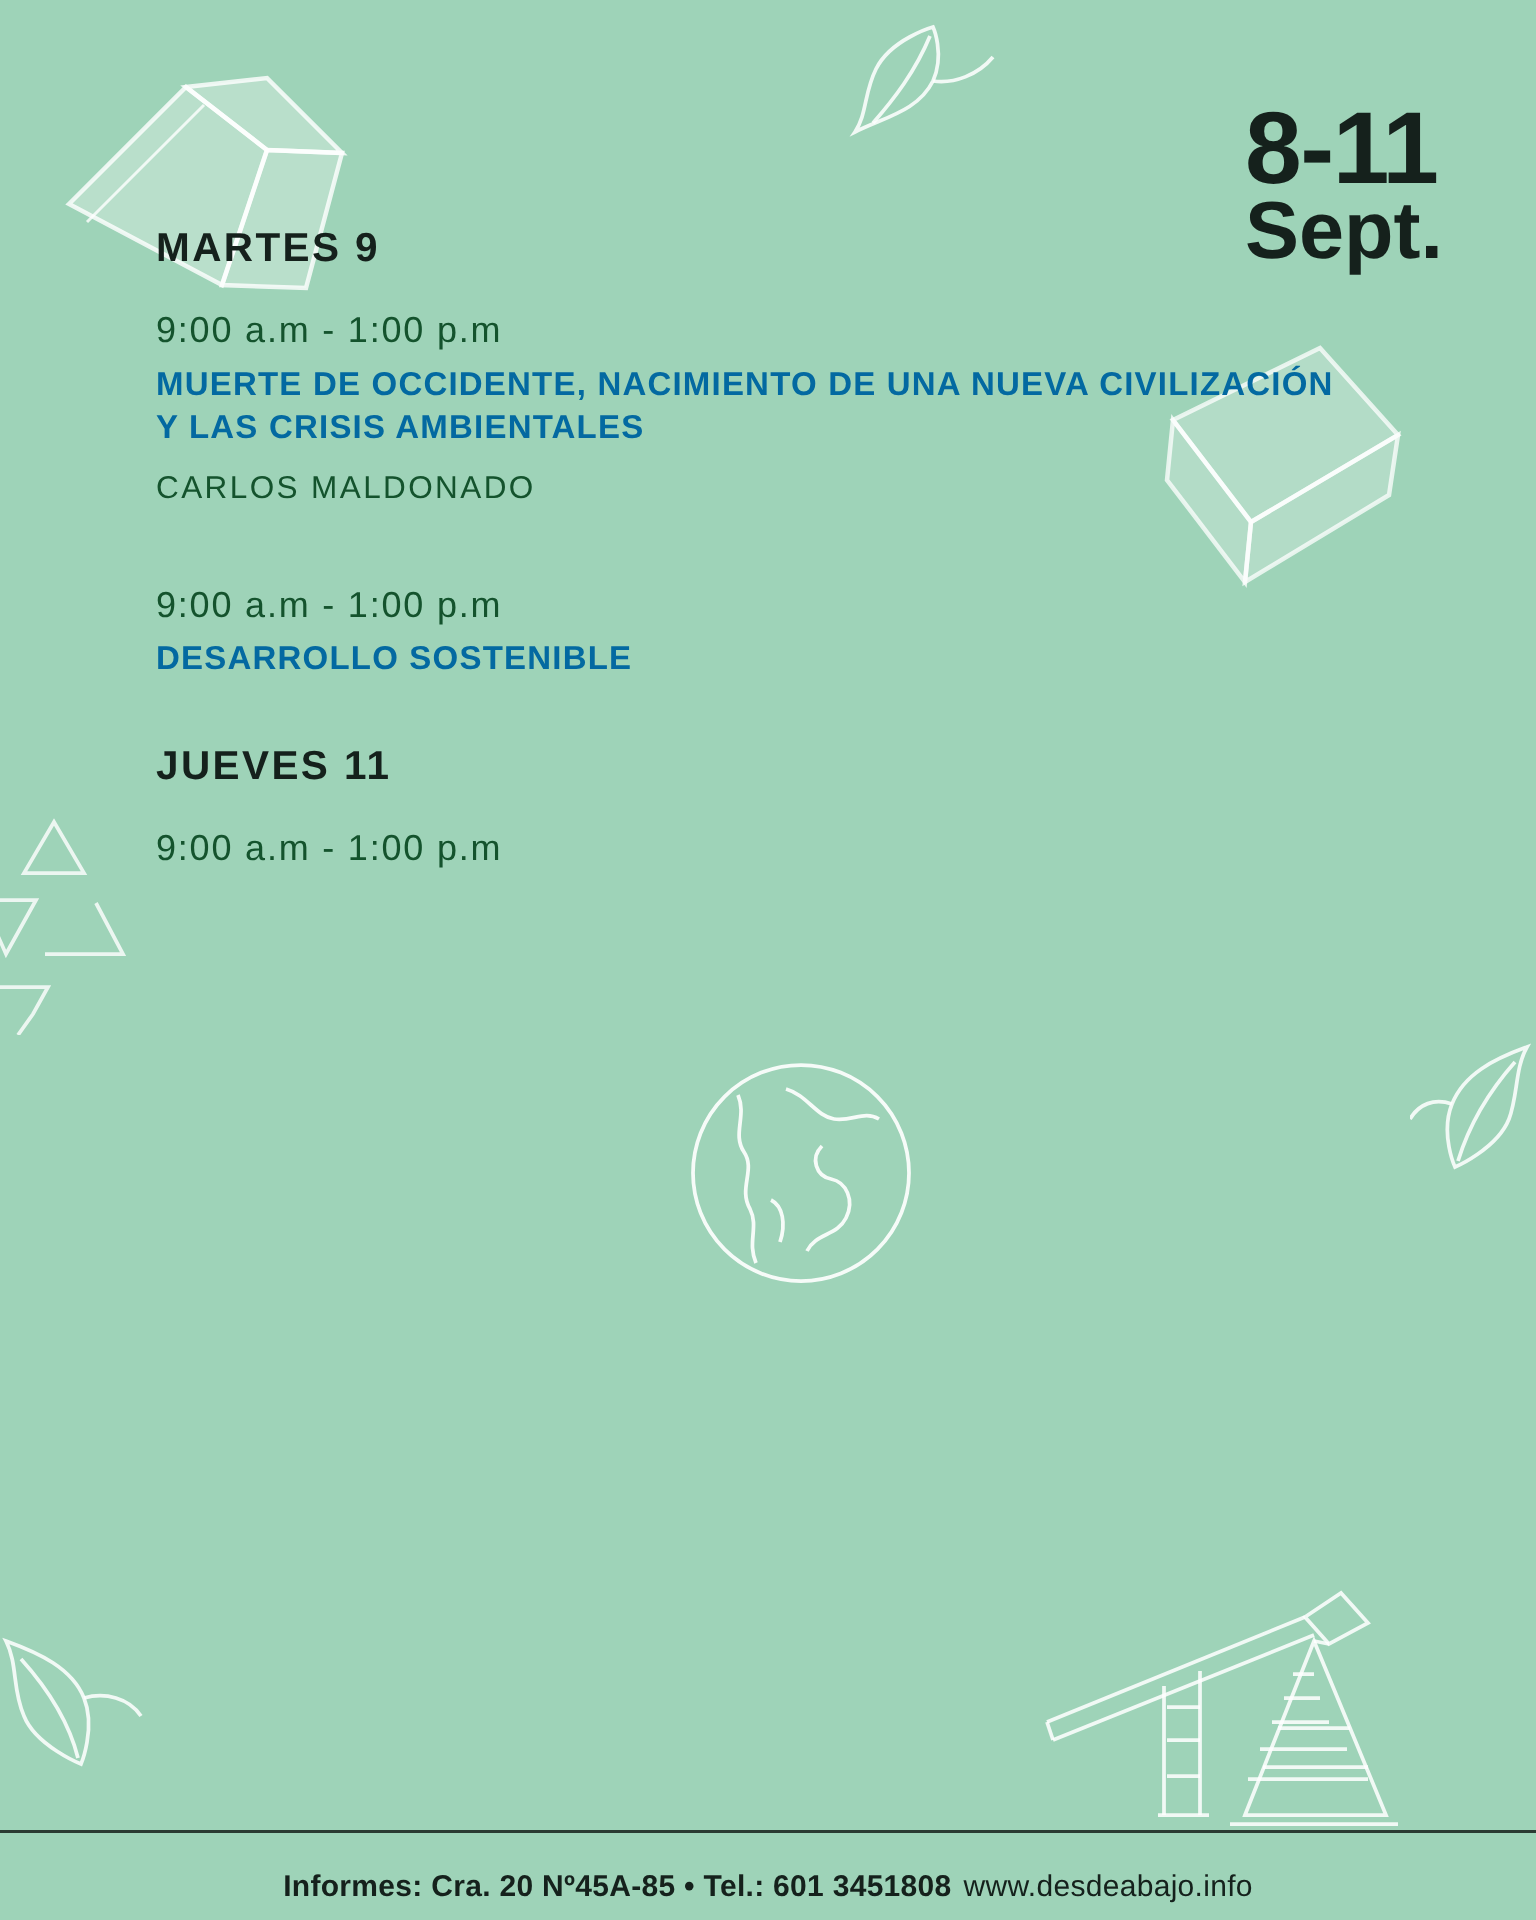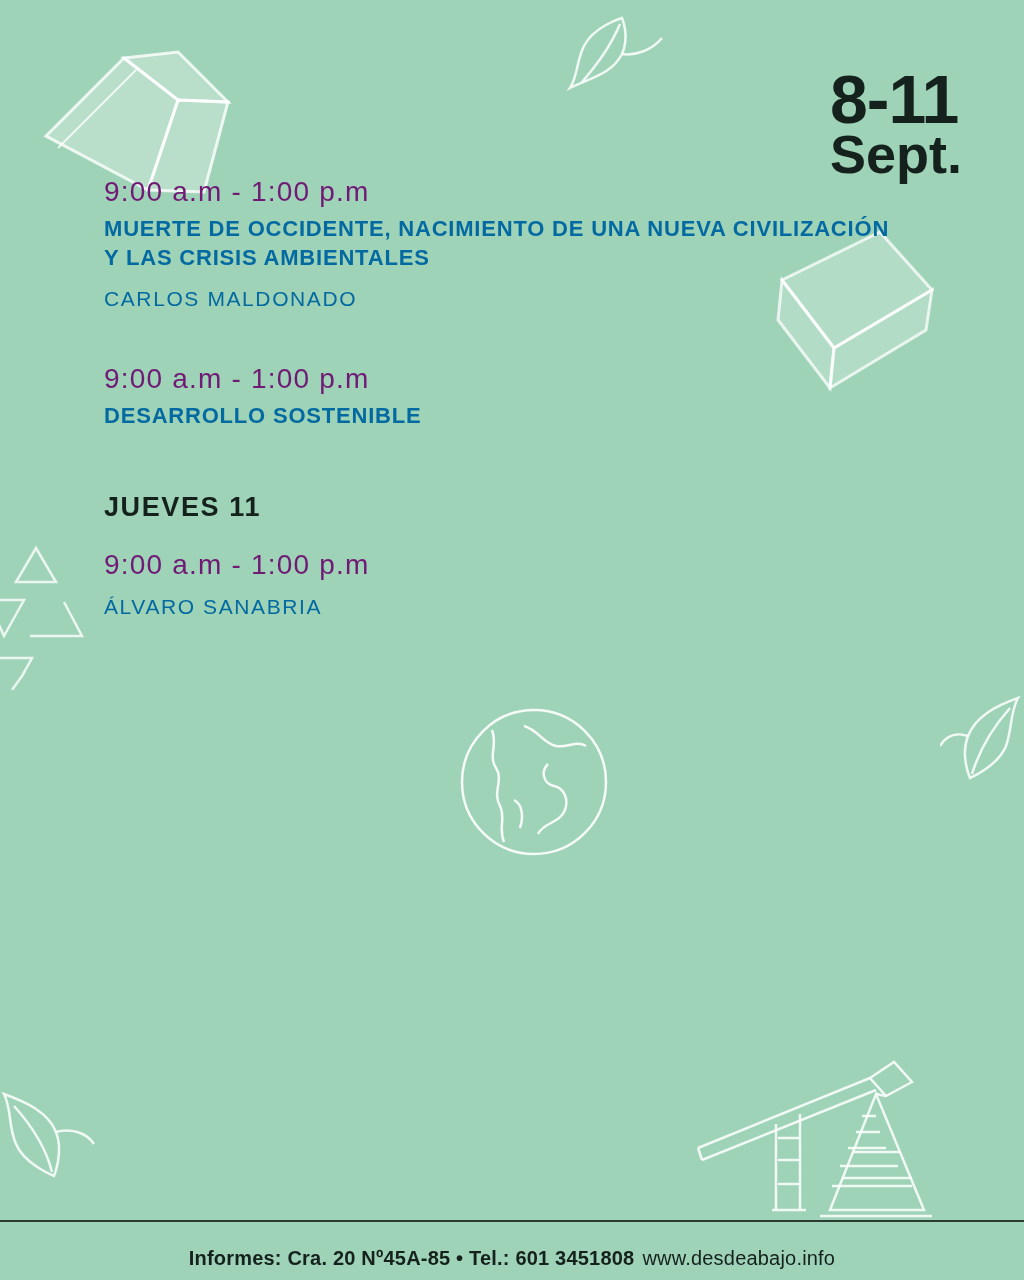--- a/index.html
+++ b/index.html
@@ -68,43 +68,43 @@
     color: #1c2a23;
   }
   .day {
     font-size: 27px;
     font-weight: bold;
     letter-spacing: 1.6px;
     color: #15211c;
   }
   .session { margin-top: 26px; }
   .time {
-    font-size: 28px;
+    font-size: 24px;
     font-weight: 400;
     letter-spacing: 1.2px;
-    color: #701a75;
+    color: #14532d;
     margin-bottom: 6px;
   }
   .title {
     font-size: 22px;
     font-weight: bold;
     letter-spacing: 0.8px;
     line-height: 1.33;
     color: #0369a1;
     text-transform: uppercase;
   }
   .speaker {
     font-size: 21px;
     letter-spacing: 1.6px;
-    color: #0369a1;
+    color: #14532d;
     margin-top: 14px;
     text-transform: uppercase;
   }
   .gap-2 { margin-top: 52px; }
-  .gap-3 { margin-top: 62px; }
+  .gap-3 { margin-top: 42px; }
 
   
   .footer-rule {
     position: absolute;
     left: 0; right: 0;
     bottom: 58px;
     height: 2px;
     background: #2b3b33;
   }
   .footer {
@@ -206,39 +206,39 @@
   </div>
 
   <div class="date-block">
     <div class="date-range">8-11</div>
     <div class="date-month">Sept.</div>
   </div>
 
   <div class="schedule">
 
     <div>
+      <div class="day">MARTES 9</div>
       <div class="session">
         <div class="time">9:00 a.m - 1:00 p.m</div>
         <div class="title">MUERTE DE OCCIDENTE, NACIMIENTO DE UNA NUEVA CIVILIZACIÓN Y LAS CRISIS AMBIENTALES</div>
         <div class="speaker">CARLOS MALDONADO</div>
       </div>
     </div>
 
     <div class="gap-2">
       <div class="session">
         <div class="time">9:00 a.m - 1:00 p.m</div>
         <div class="title">DESARROLLO SOSTENIBLE</div>
       </div>
     </div>
 
     <div class="gap-3">
       <div class="day">JUEVES 11</div>
       <div class="session">
         <div class="time">9:00 a.m - 1:00 p.m</div>
-        <div class="speaker">ÁLVARO SANABRIA</div>
       </div>
     </div>
 
   </div>
 
   <div class="footer-rule"></div>
   <div class="footer">
     <span class="bold">Informes: Cra. 20 Nº45A-85 • Tel.: 601 3451808</span><span class="site">www.desdeabajo.info</span>
   </div>
 

